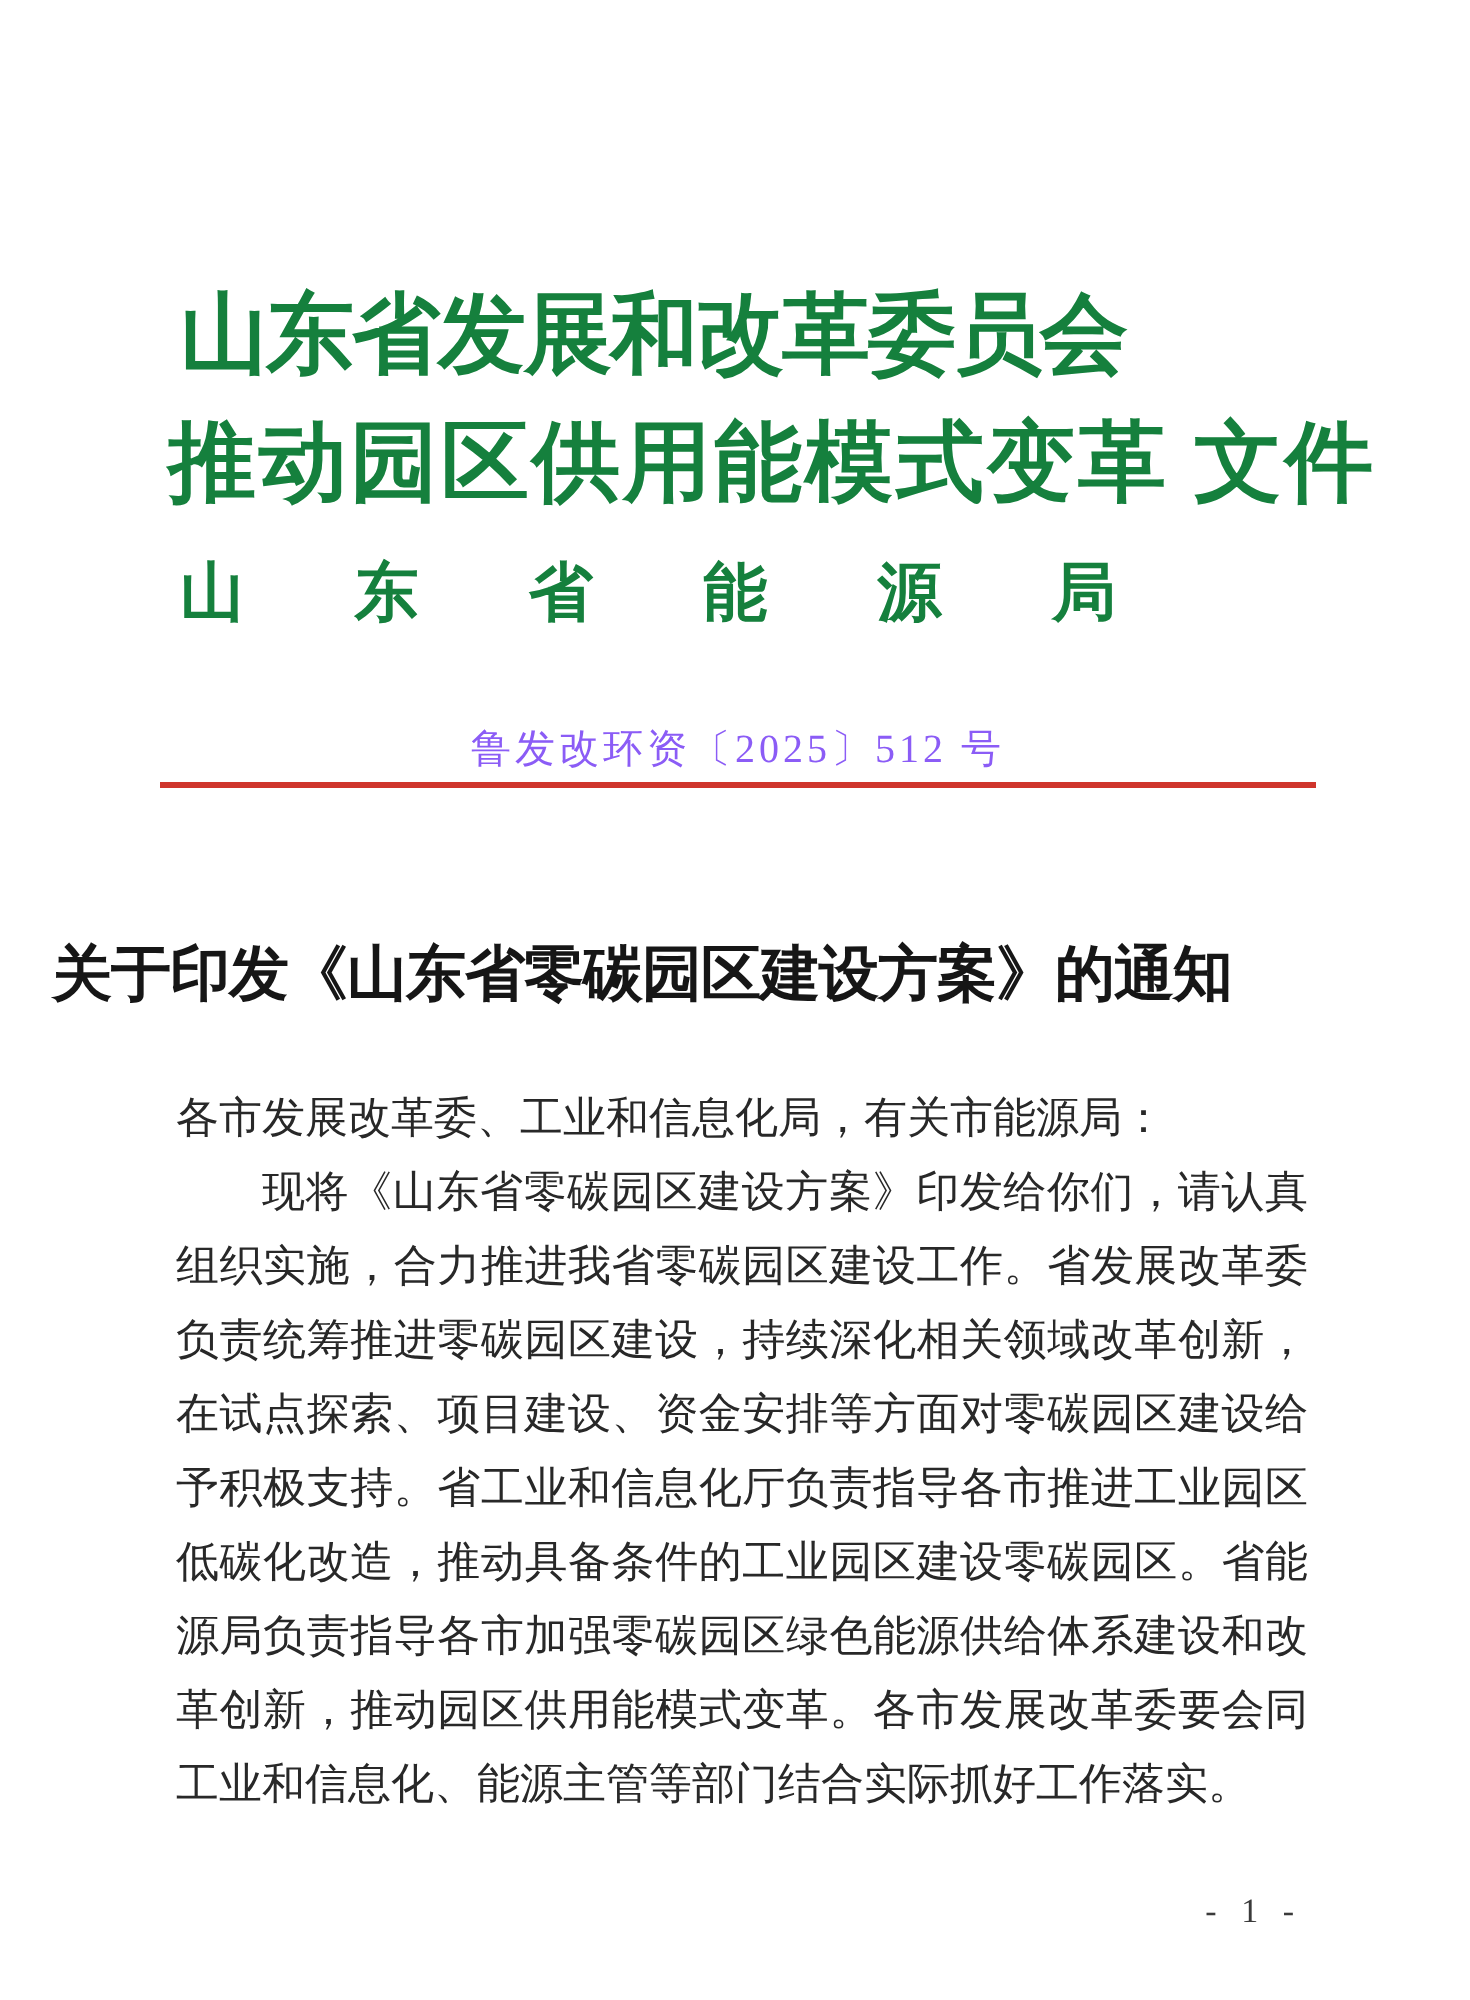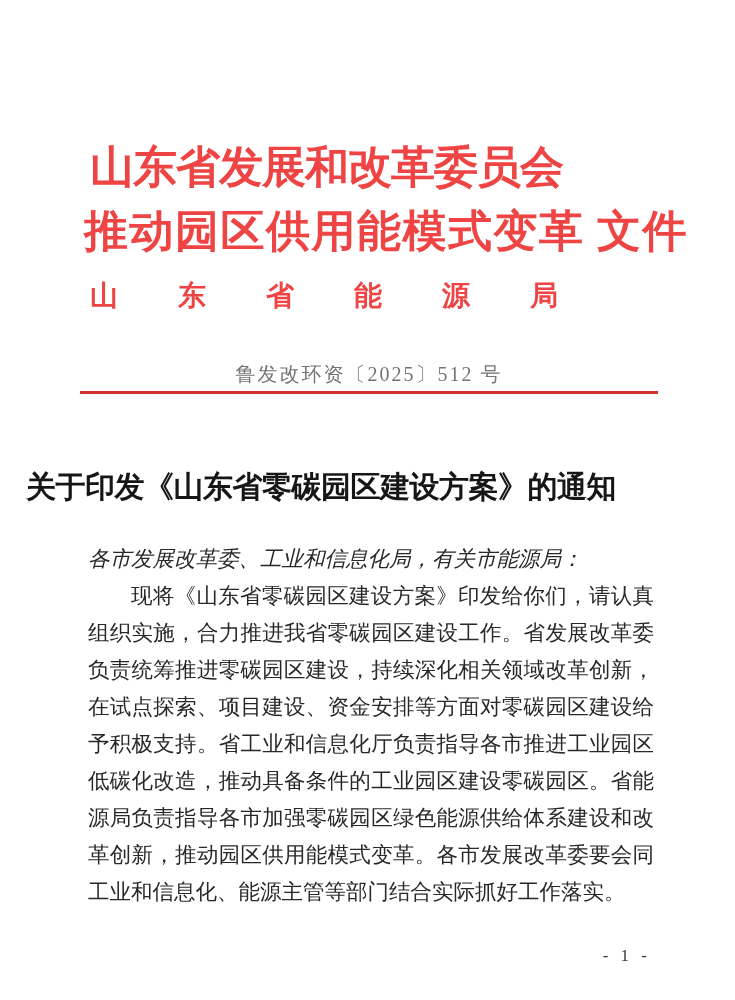--- a/index.html
+++ b/index.html
@@ -11,55 +11,55 @@
     margin: 0 auto;
     background: #ffffff;
     overflow: hidden;
     font-family: "Liberation Serif", "DejaVu Serif", serif;
   }
   
   .letterhead {
     position: absolute;
     top: 136px;
     left: 90px;
-    color: #ef4444;
+    color: #15803d;
     font-weight: bold;
   }
   .lh-line {
     display: block;
     line-height: 64px;
     white-space: nowrap;
   }
   .lh-line1 {
     font-size: 44px;
     letter-spacing: -1px;
   }
   .lh-line2 {
     font-size: 44px;
     letter-spacing: 1.5px;
     margin-left: -6px;
   }
   .lh-line3 {
-    font-size: 28px;
+    font-size: 32px;
     width: 468px;
     text-align: justify;
     text-align-last: justify;
     text-justify: inter-character;
     white-space: normal;
   }
   
   .doc-number {
     position: absolute;
     top: 361px;
     left: 80px;
     width: 578px;
     text-align: center;
     font-size: 20px;
     letter-spacing: 2px;
-    color: #737373;
+    color: #8b5cf6;
   }
   
   .red-rule {
     position: absolute;
     top: 391px;
     left: 80px;
     width: 578px;
     height: 3px;
     background: #cf352c;
     border: none;
@@ -83,21 +83,20 @@
     top: 541px;
     left: 88px;
     width: 566px;
     font-size: 21.5px;
     line-height: 37px;
     text-align: justify;
     color: #282828;
   }
   .doc-body .salutation {
     text-indent: 0;
-    font-style: italic;
   }
   .doc-body .para {
     text-indent: 2em;
     font-family: Liberation Serif, serif;
   }
   
   .page-number {
     position: absolute;
     top: 946px;
     right: 84px;

